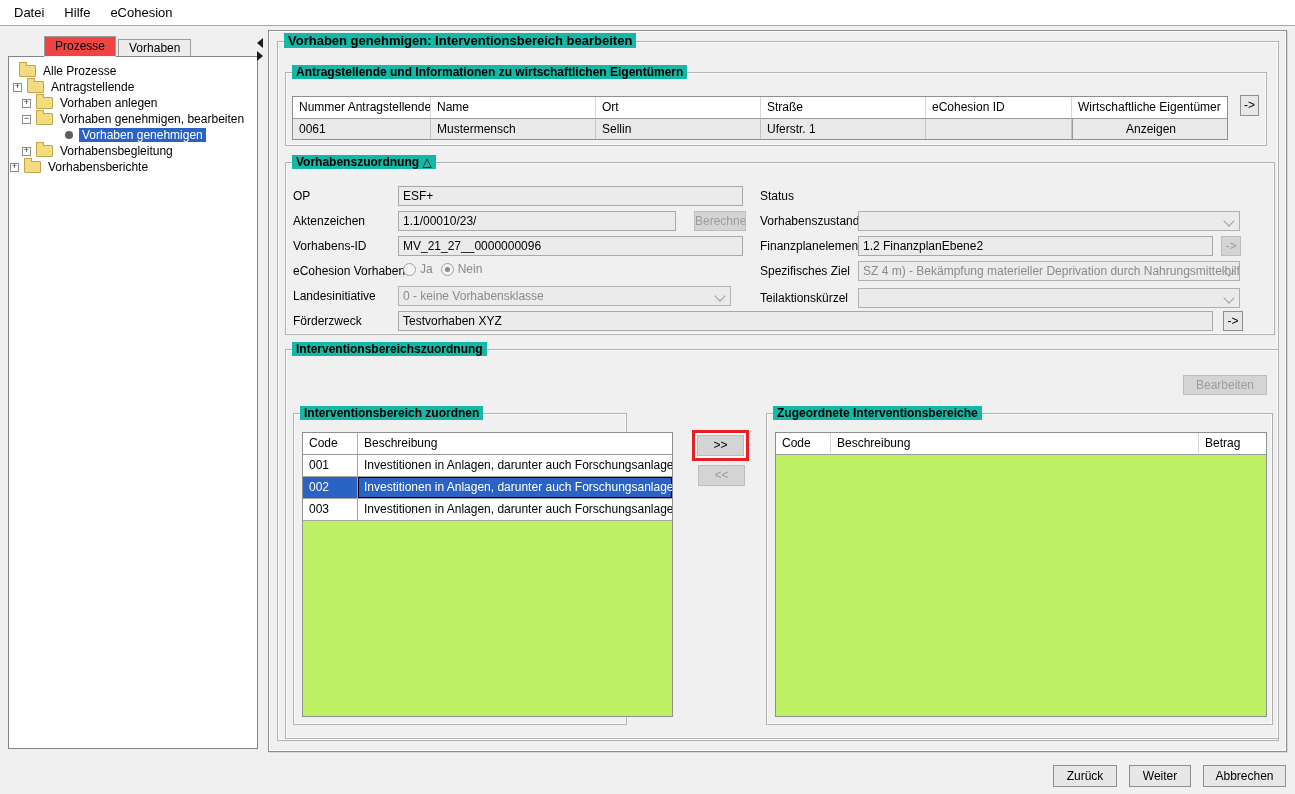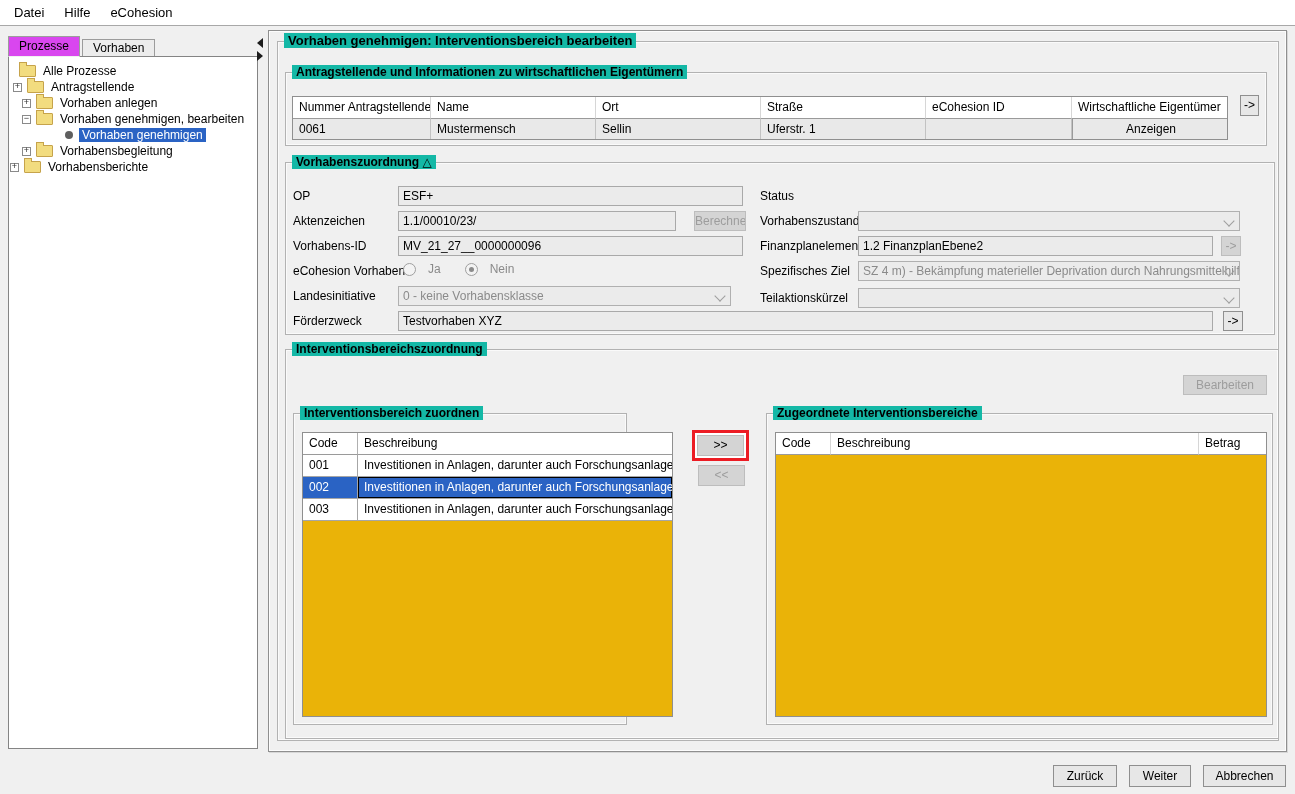--- a/index.html
+++ b/index.html
@@ -7,21 +7,21 @@
     position:relative;overflow:hidden;}
   .abs{position:absolute;box-sizing:border-box;}
 
   
   .menubar{left:0;top:0;width:1295px;height:26px;background:#fff;border-bottom:1px solid #a8a8a8;
     display:flex;align-items:center;padding-left:5px;gap:2px;font-size:13px;}
   .menu-item{padding:2px 9px;cursor:default;}
 
   
   .tabs{left:8px;top:36px;height:21px;display:flex;align-items:flex-end;}
-  .tab{border:1px solid #9c9c9c;background:#d946ef;padding:2px 10px 3px 10px;height:21px;box-sizing:border-box;}
+  .tab{border:1px solid #9c9c9c;background:#ef4444;padding:2px 10px 3px 10px;height:21px;box-sizing:border-box;margin-left:36px;}
   .tab.active{border-bottom:1px solid #f0f0f0;z-index:3;height:21px;}
   .tab.inactive{height:18px;margin-left:2px;padding-top:1px;background:#ececec;}
   .treepanel{left:8px;top:56px;width:250px;height:693px;background:#fff;border:1px solid #848484;overflow:hidden;}
   .tree-row{position:relative;height:16px;display:flex;align-items:center;white-space:nowrap;}
   .exp{width:9px;height:9px;border:1px solid #8a8a8a;background:#fff;display:inline-flex;
     align-items:center;justify-content:center;font-size:9px;line-height:7px;box-sizing:border-box;
     margin-right:5px;flex:0 0 auto;color:#333;}
   .exp.plus::before{content:"+";margin-top:-1px;}
   .exp.minus::before{content:"\2212";margin-top:-1px;}
   .folder{width:15px;height:10px;background:#f2dc7f;border:1px solid #c6a34b;border-radius:1px;
@@ -40,21 +40,21 @@
 
   
   .mainpanel{left:268px;top:30px;width:1019px;height:722px;background:#f0f0f0;
     border:1px solid #8f8f8f;box-shadow:inset 0 0 0 1px #fcfcfc,1px 1px 0 #d7d7d7;}
 
   .grp{position:absolute;border:1px solid #b2b2b2;box-shadow:inset 0 0 0 1px rgba(255,255,255,.65);box-sizing:border-box;}
   .grp-title{position:absolute;top:-8px;left:6px;background:#14b8a6;padding:0 4px;font-weight:bold;white-space:nowrap;}
   .grp-title.big{font-size:13px;top:-9px;}
 
   
-  .tbl{position:absolute;background:#eab308;border:1px solid #8f8f8f;overflow:hidden;box-sizing:border-box;}
+  .tbl{position:absolute;background:#bef264;border:1px solid #8f8f8f;overflow:hidden;box-sizing:border-box;}
   .tr{display:flex;height:22px;box-sizing:border-box;}
   .th{background:#fff;border-right:1px solid #d6d6d6;border-bottom:1px solid #9a9a9a;
     padding:3px 6px;white-space:nowrap;overflow:hidden;box-sizing:border-box;flex:0 0 auto;}
   .td{padding:3px 6px;white-space:nowrap;overflow:hidden;box-sizing:border-box;flex:0 0 auto;
     border-right:1px solid #c2c2c2;border-bottom:1px solid #c2c2c2;}
   .rowA .td{background:#e9e9e9;}
   .cell-btn{background:#e3e3e3;text-align:center;border:1px solid #9a9a9a;border-top:none;}
   .rowsB .td{background:#fff;border-right:1px solid #a6a6a6;border-bottom:1px solid #a6a6a6;}
   .rowsB .sel .td{background:#2a63c4;color:#fff;}
   .rowsB .sel .focuscell{box-shadow:inset 0 0 0 1px #000;}
@@ -68,21 +68,21 @@
   .dd-arrow{position:absolute;right:6px;top:5px;width:7px;height:7px;border-right:1px solid #9e9e9e;
     border-bottom:1px solid #9e9e9e;transform:rotate(45deg);transform-origin:center;}
   .btn{position:absolute;background:#e7e7e7;border:1px solid #8f8f8f;text-align:center;
     box-sizing:border-box;padding-top:3px;white-space:nowrap;overflow:hidden;}
   .btn.dis{background:#d8d8d8;color:#9d9d9d;border-color:#c0c0c0;}
   .btn.flat{background:#d4d4d4;border-color:#bdbdbd;}
   .radio{width:13px;height:13px;border-radius:50%;border:1px solid #9f9f9f;background:#f3f3f3;
     display:inline-block;box-sizing:border-box;position:relative;vertical-align:middle;margin-right:4px;}
   .radio.checked::after{content:"";position:absolute;left:3px;top:3px;width:5px;height:5px;
     border-radius:50%;background:#8b8b8b;}
-  .radio-row{position:absolute;color:#8a8a8a;display:flex;align-items:center;gap:8px;}
+  .radio-row{position:absolute;color:#8a8a8a;display:flex;align-items:center;gap:0;}
 
   .highlight{position:absolute;border:3px solid #ec1c24;background:#fff;box-sizing:border-box;}
 
   .footer-btn{top:765px;height:22px;}
 </style>
 </head>
 <body>
 
 <div class="abs menubar">
   <span class="menu-item">Datei</span>

